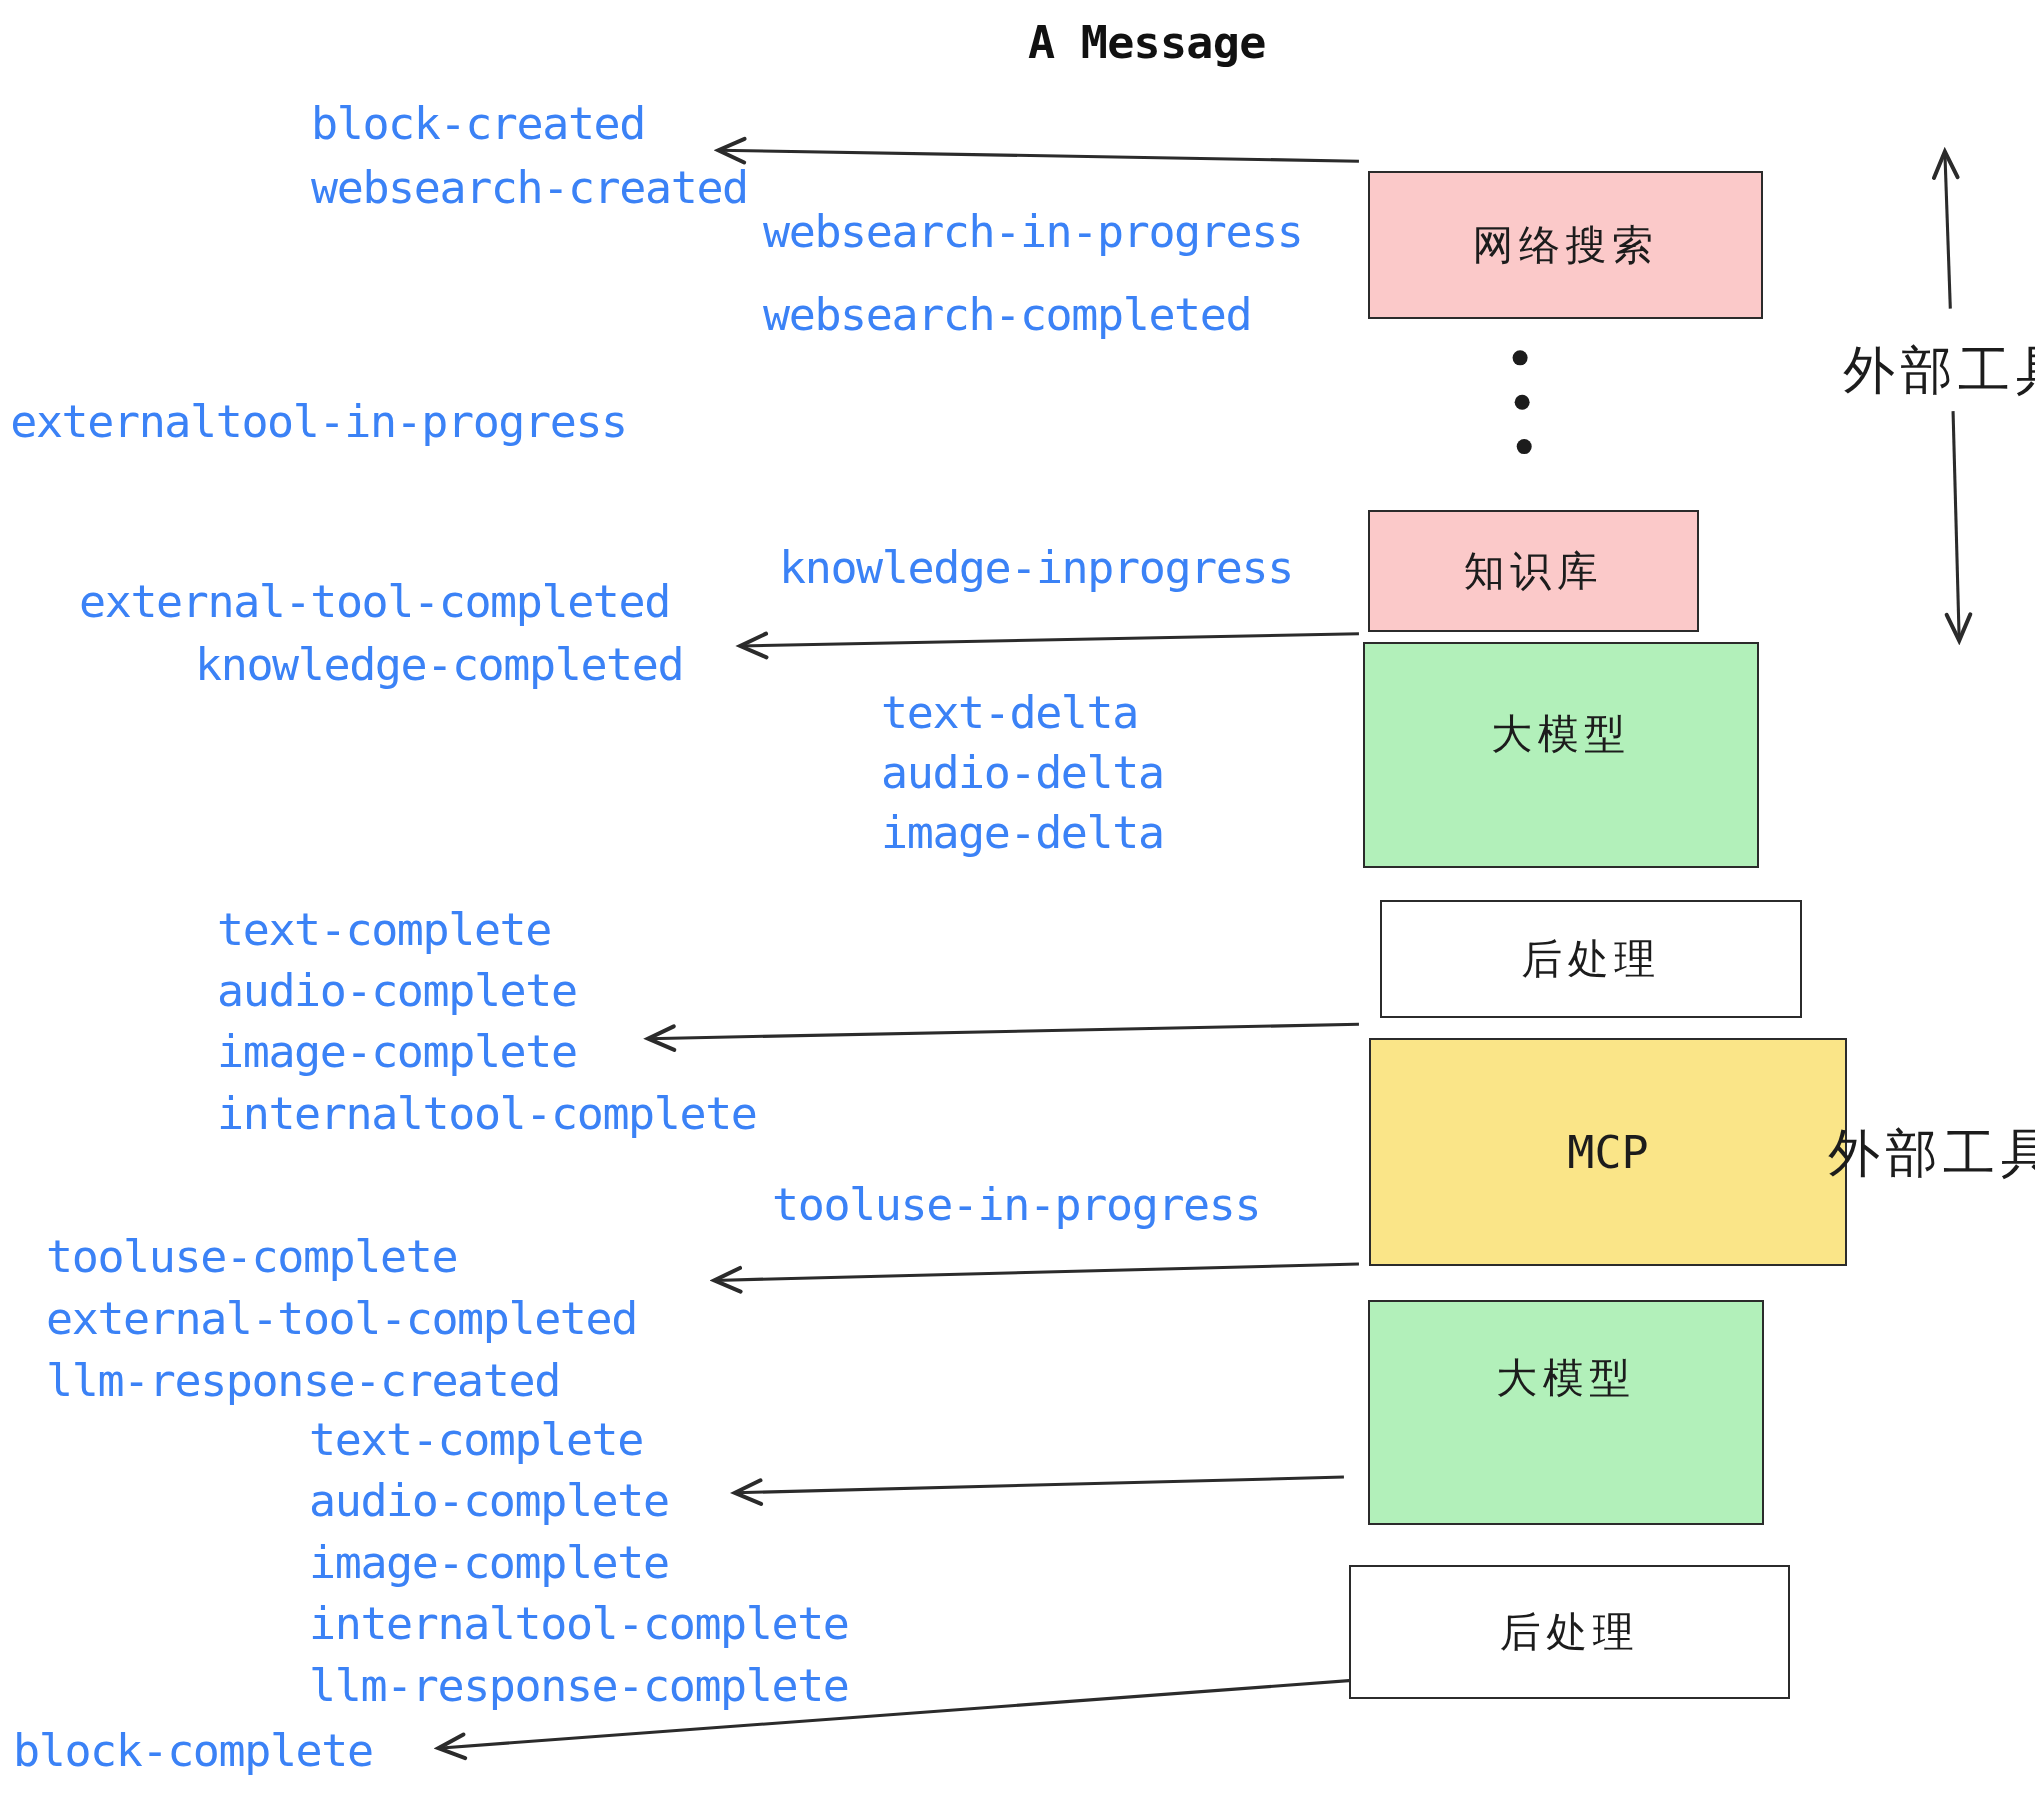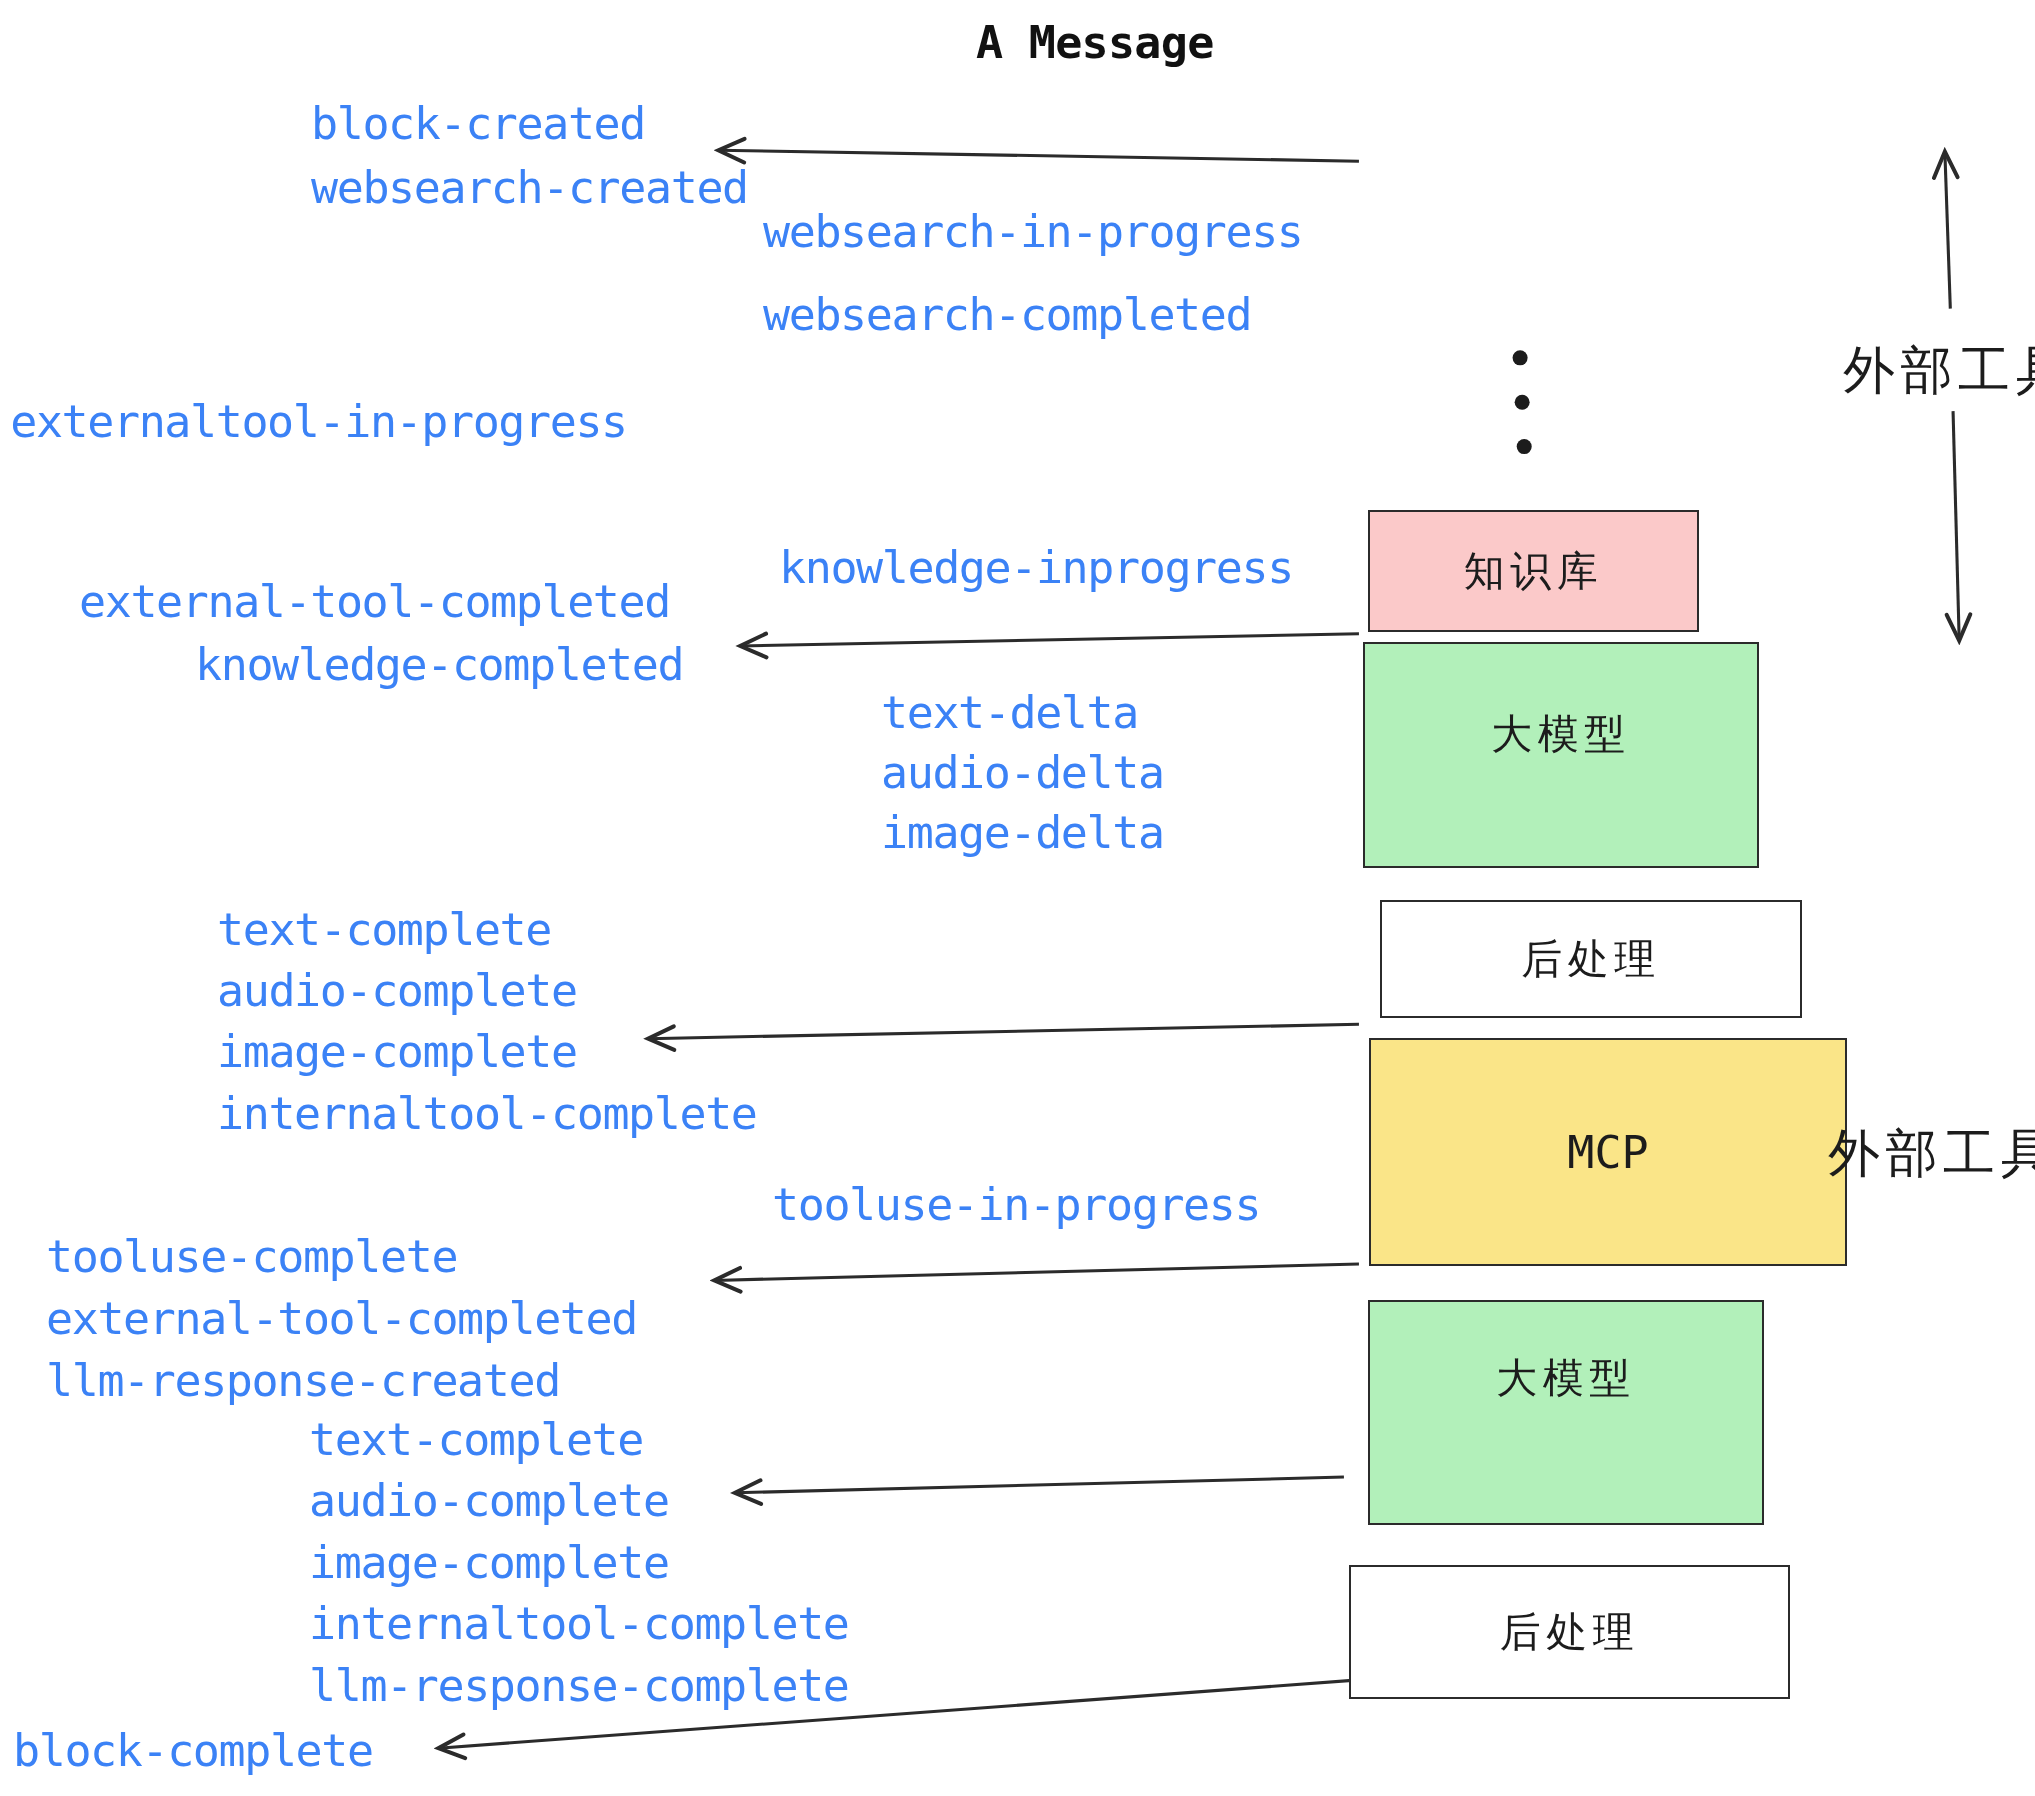--- a/index.html
+++ b/index.html
@@ -46,21 +46,21 @@
   #box-llm2 .lbl { margin-bottom:68px; }
   #box-post2     { left:1349px; top:1565px; width:441px; height:134px; }
   .side-lbl {
     position:absolute;
     font-family:"Liberation Sans", sans-serif;
     font-size:52px; font-weight:500; color:#1c1c1c;
     letter-spacing:5.5px; white-space:nowrap;
   }
   #side-top    { left:1843px; top:336px; }
   #side-bottom { left:1828px; top:1119px; }
-  #title { left:976px; top:16.4px; }
+  #title { left:1028px; top:16.4px; }
   #e-block-created            { left:311px;  top:93px; }
   #e-websearch-created        { left:311px;  top:157px; }
   #e-websearch-in-progress    { left:763px; top:201px; }
   #e-websearch-completed      { left:763px; top:284px; }
   #e-externaltool-in-progress { left:10.2px;   top:391px; }
   #e-knowledge-inprogress     { left:779px; top:537px; }
   #e-external-tool-completed-1{ left:79px;  top:571px; }
   #e-knowledge-completed      { left:195px;  top:634px; }
   #e-text-delta-1             { left:881px; top:682px; }
   #e-audio-delta-1            { left:881px; top:742px; }
@@ -106,20 +106,23 @@
 
     <g>
       <circle cx="2226" cy="524" r="11" fill="#1c1c1c"></circle>
       <circle cx="2229" cy="589" r="11" fill="#1c1c1c"></circle>
       <circle cx="2232" cy="654" r="11" fill="#1c1c1c"></circle>
     </g>
   </svg>
 
   <div class="title" id="title">A Message</div>
 
+  <div class="box" id="box-websearch" style="background: rgb(251, 201, 201);">
+    <span class="lbl">网络搜索</span>
+  </div>
   <div class="box" id="box-knowledge" style="background: rgb(251, 201, 201);">
     <span class="lbl">知识库</span>
   </div>
   <div class="box" id="box-llm1" style="background: rgb(178, 240, 186);">
     <span class="lbl">大模型</span>
   </div>
   <div class="box" id="box-post1" style="background: rgb(255, 255, 255);">
     <span class="lbl">后处理</span>
   </div>
   <div class="box" id="box-mcp" style="background: rgb(250, 229, 136);">

